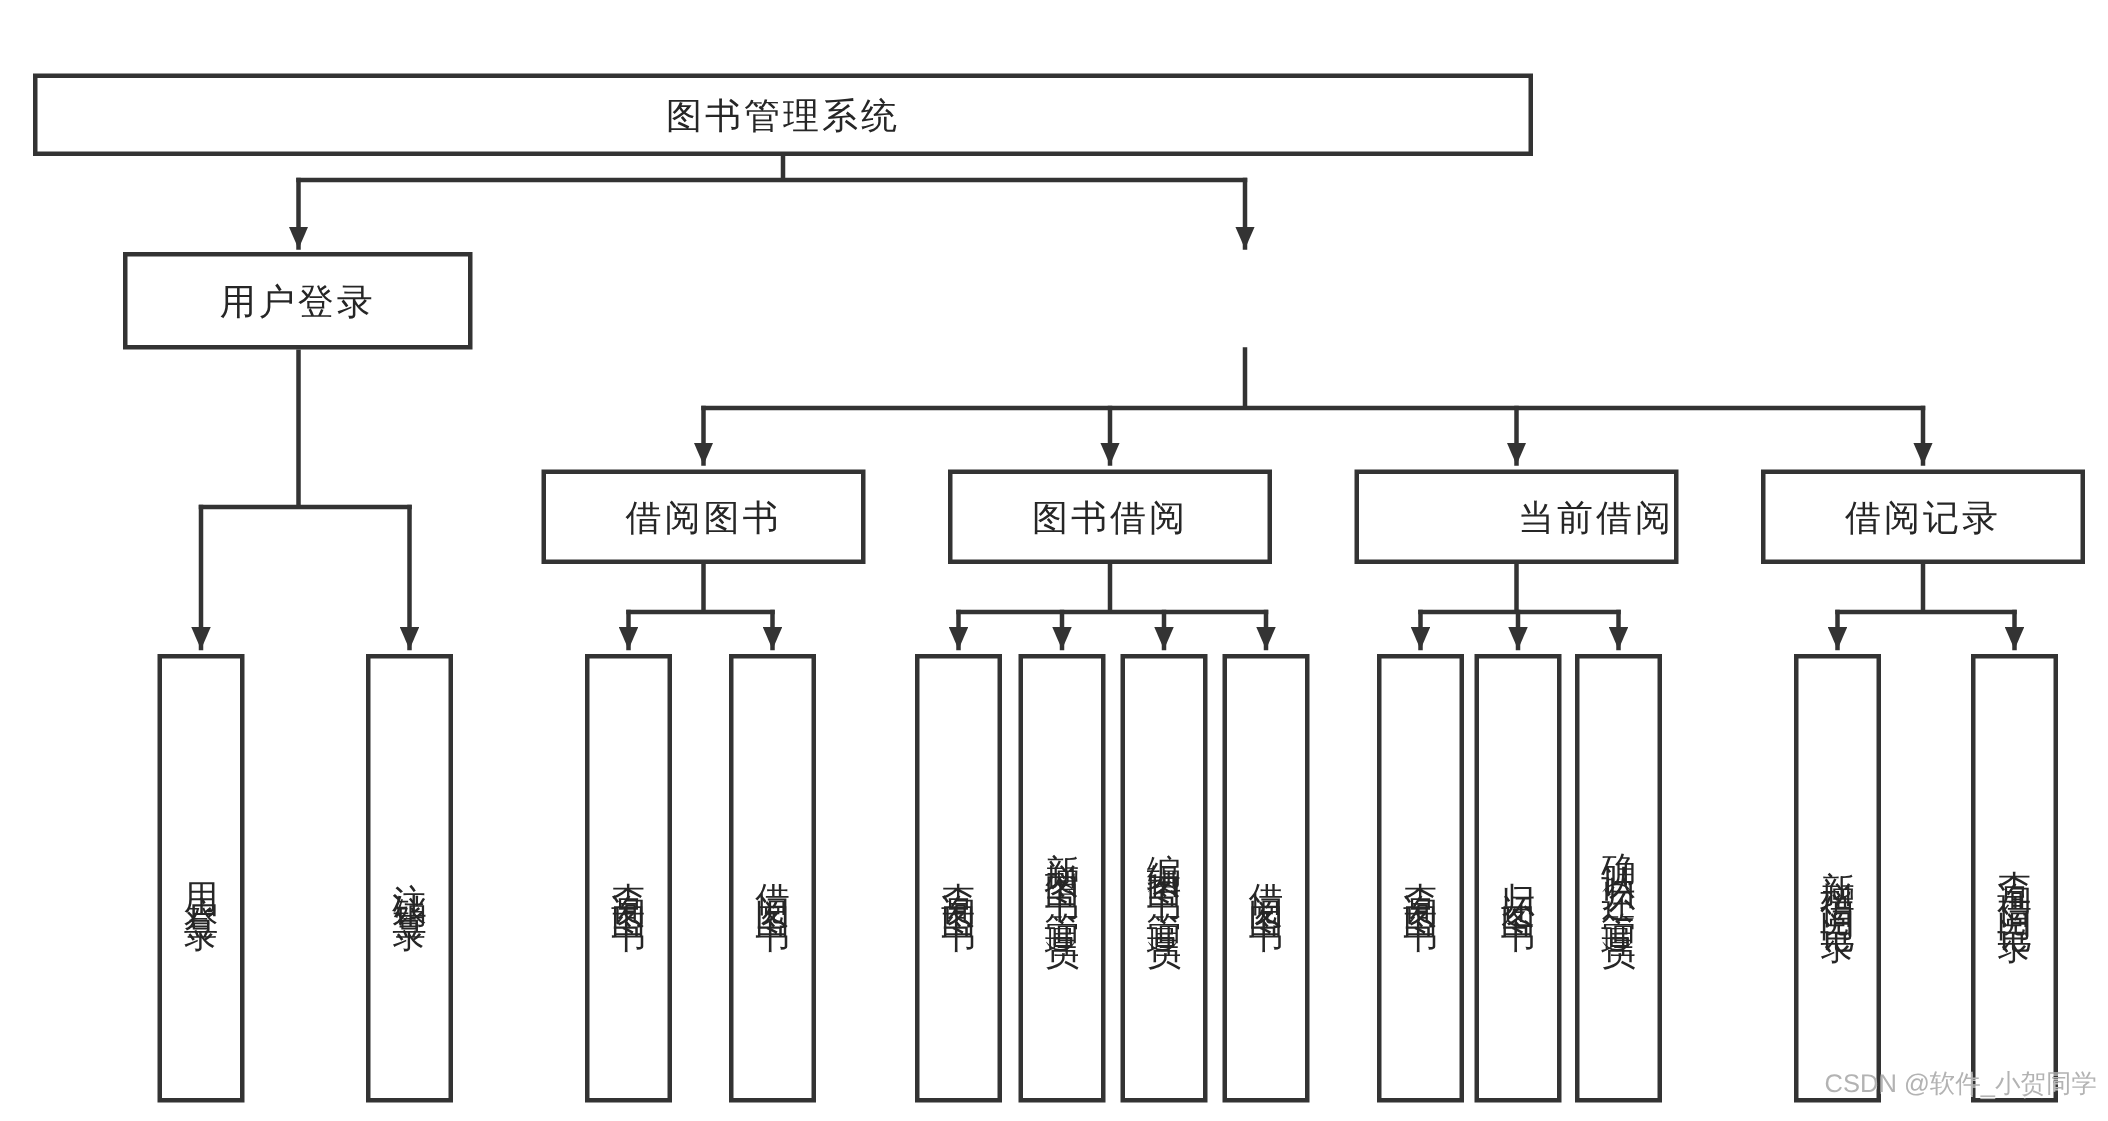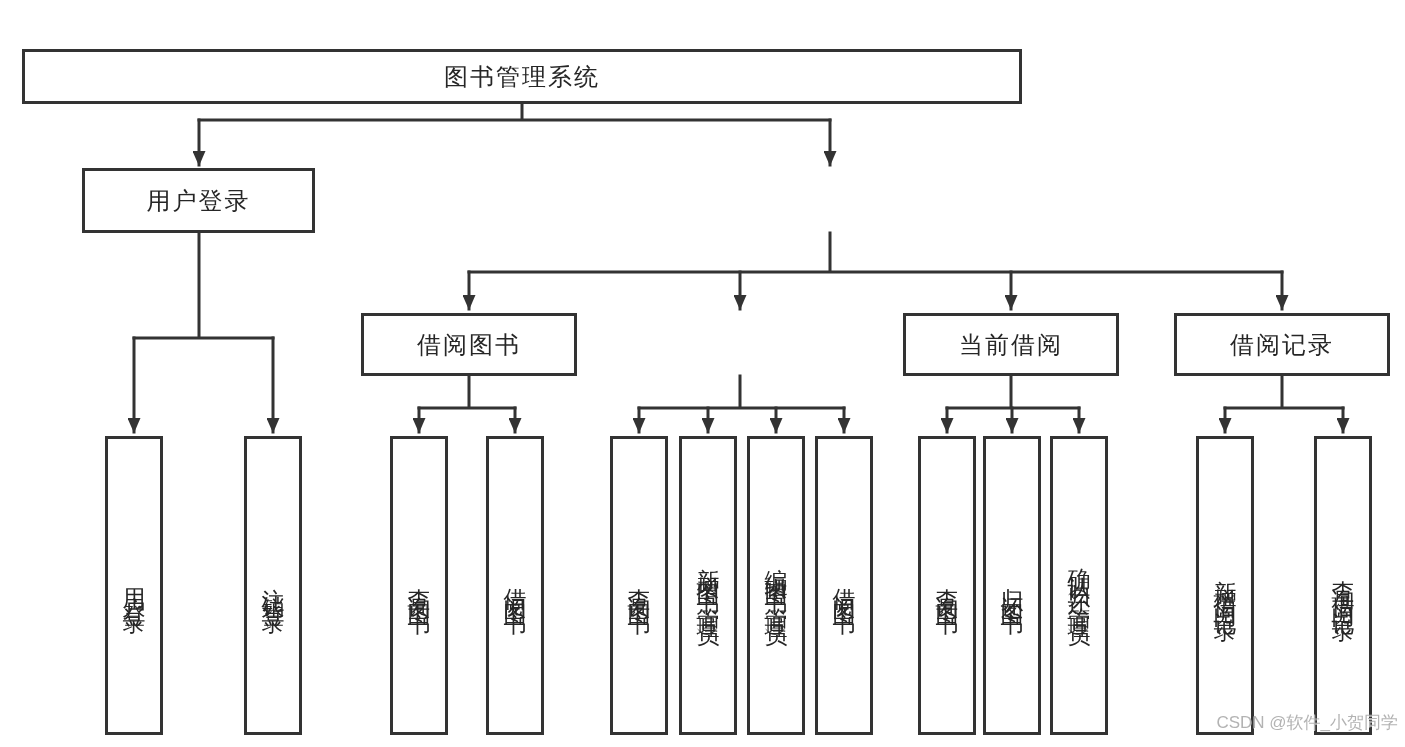--- a/index.html
+++ b/index.html
@@ -117,21 +117,24 @@
   <div class="watermark">CSDN @软件_小贺同学</div>
 <div class="box hbox" style="left: 22px; top: 13px; width: 1000px; height: 55px; margin-top: 36px;">
       <span>图书管理系统</span>
     </div>
     <div class="box hbox" style="left: 82px; top: 168px; width: 233px; height: 65px;">
       <span>用户登录</span>
     </div>
     <div class="box hbox" style="left: 361px; top: 313px; width: 216px; height: 63px;">
       <span>借阅图书</span>
     </div>
-    <div class="box hbox" style="left: 903px; top: 313px; width: 216px; height: 63px;">
+    <div class="box hbox" style="left: 632px; top: 313px; width: 216px; height: 63px;">
+      <span>图书借阅</span>
+    </div>
+    <div class="box hbox" style="left: 903px; top: 313px; width: 216px; height: 63px; justify-content: flex-end;">
       <span>当前借阅</span>
     </div>
     <div class="box hbox" style="left: 1174px; top: 313px; width: 216px; height: 63px;">
       <span>借阅记录</span>
     </div>
     <div class="box vbox" style="left: 105px; top: 436px; width: 58px; height: 299px;">
       <span>用户登录</span>
     </div>
     <div class="box vbox" style="left: 244px; top: 436px; width: 58px; height: 299px;">
       <span>注销登录</span>

